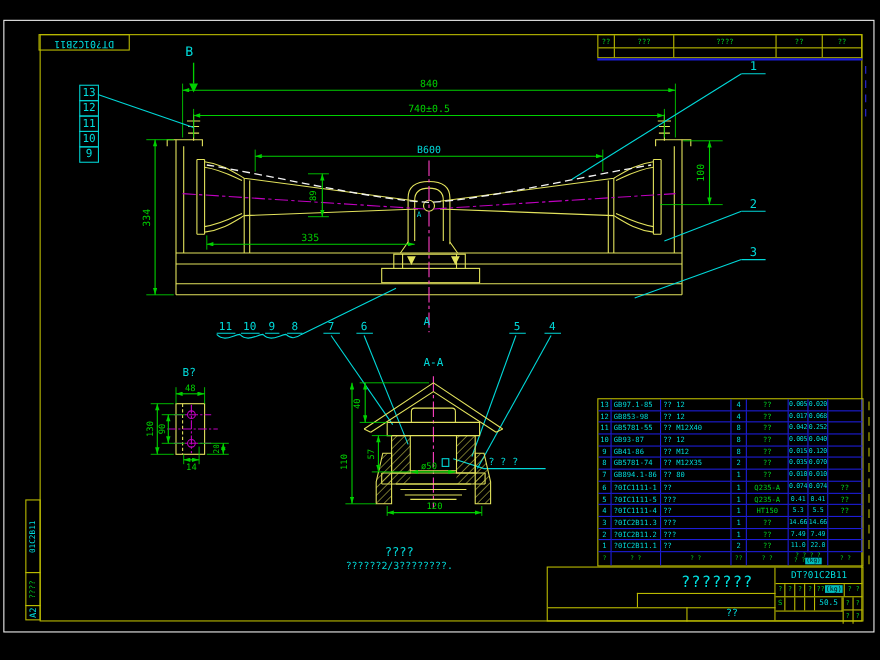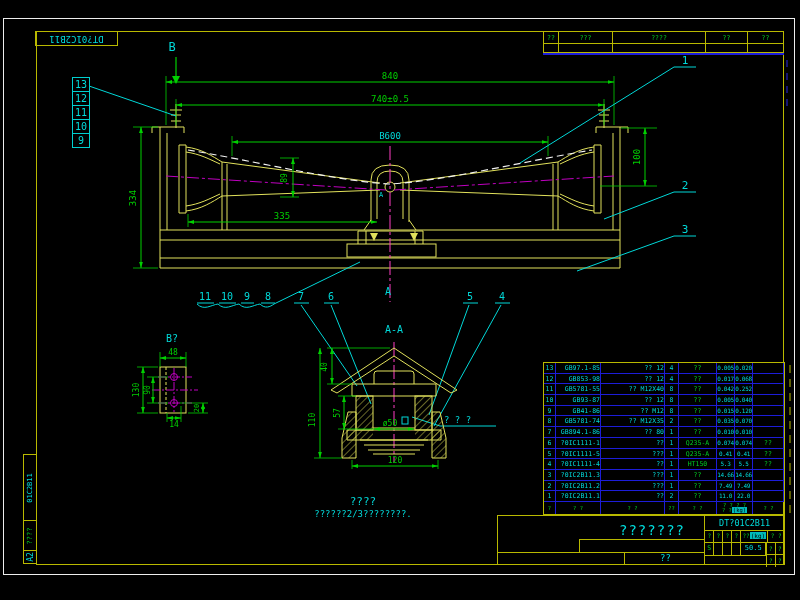--- a/index.html
+++ b/index.html
@@ -21,21 +21,21 @@
            font-size:6.5px;line-height:12px;text-align:center;overflow:hidden}
   .rev .re{border-right:1px solid #b9b900}
   .rev .rh:nth-child(5),.rev .re:last-child{border-right:none}
   .blueline{left:543px;top:53px;width:241px;height:2px;background:#1c1cdc}
   
   .bom{left:543px;top:362px;width:242px;height:153px;border:1px solid #b9b900}
   .bom-row{display:grid;grid-template-columns:12px 45px 64px 14px 38px 18px 18px 1fr;
            height:10.7px;line-height:10.4px;font-size:6.5px;color:#00d9d9}
   .bc{box-sizing:border-box;border-right:1px solid #1d1dd8;border-bottom:1px solid #1d1dd8;
       overflow:hidden;white-space:nowrap;text-align:center}
-  .bc.l{text-align:right;padding-left:2px}
+  .bc.l{text-align:left;padding-left:2px}
   .bc.grn{color:#00cc22}
   .bc.wt{font-size:6px;letter-spacing:-0.3px}
   .bom-head{display:grid;grid-template-columns:12px 45px 64px 14px 38px 36px 1fr;height:12px;
             font-size:5.5px;color:#00cc22;text-align:center}
   .bh{box-sizing:border-box;border-right:1px solid #1d1dd8;overflow:hidden;line-height:12px}
   .bh.two{line-height:5.5px;padding-top:1px}
   .bh:last-child{border-right:none}
   .chip{background:#00bcbc;color:#000;padding:0 1px}
   
   .tb{left:497px;top:515px;width:288px;height:50px;border:1px solid #b9b900;display:flex}

